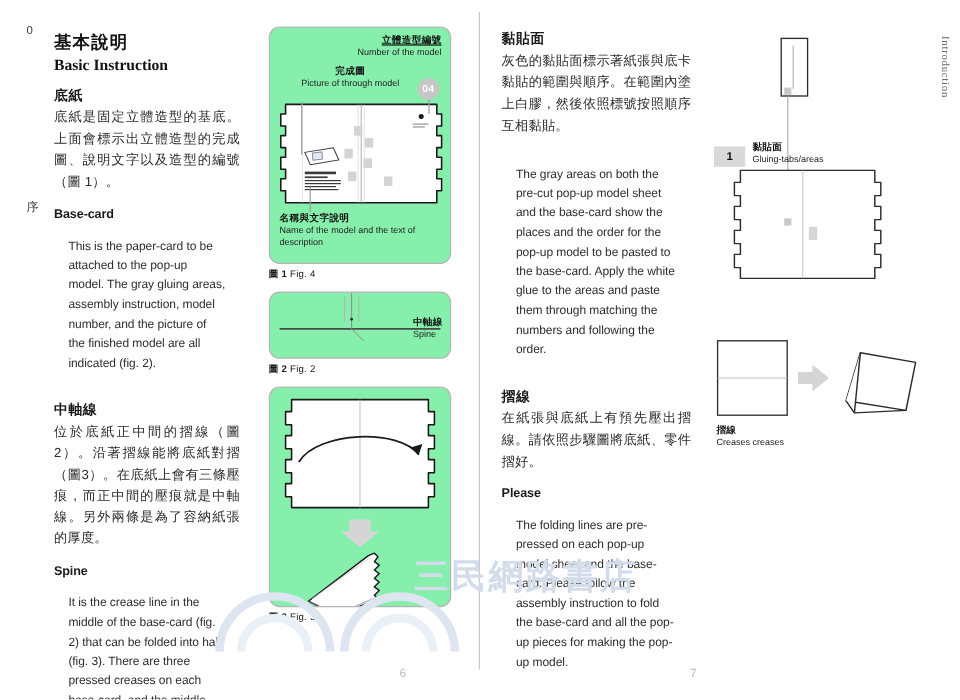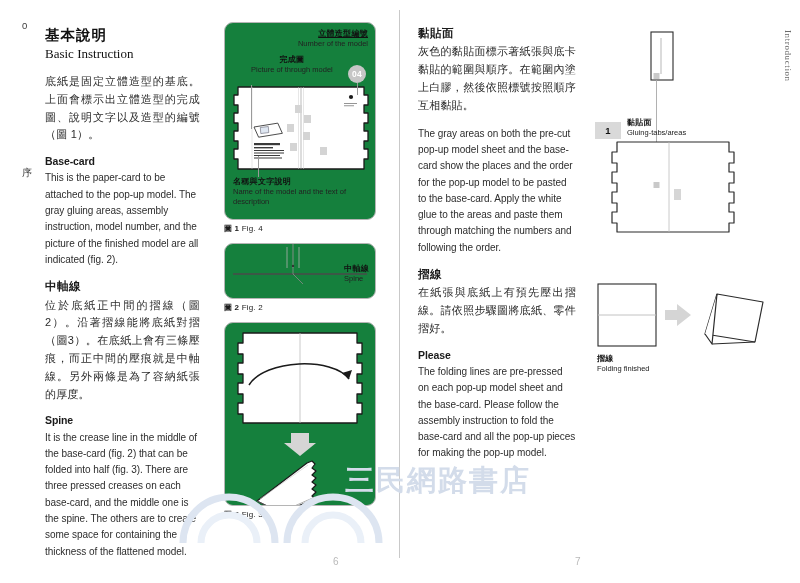--- a/index.html
+++ b/index.html
@@ -7,21 +7,21 @@
     width:800px;height:583px;overflow:hidden;position:relative;
     font-family:"Liberation Sans","DejaVu Sans",sans-serif;
     color:#231f20;
   }
   .spread{position:absolute;inset:0;}
 
   
   .cn-h{font-weight:bold;font-size:11.5px;line-height:1.25;letter-spacing:.5px;margin:0 0 3px 0;color:#1a1a1a;}
   .cn-p{font-size:11px;line-height:1.62;letter-spacing:.2px;margin:0;color:#2b2b2b;text-align:justify;}
   .en-h{font-weight:bold;font-size:10.5px;line-height:1.25;margin:0 0 2px 0;color:#1a1a1a;letter-spacing:-.1px;}
-  .en-p{font-size:10px;line-height:1.63;margin:0;color:#2d2d2d;letter-spacing:-.05px;}
+  .en-p{font-size:10px;line-height:1.63;margin:12px;color:#2d2d2d;letter-spacing:-.05px;}
   .gap{height:11px;}
 
   
   .gutter{position:absolute;left:399px;top:10px;width:1px;height:548px;background:#c9c9c9;}
 
   .folio-zero{position:absolute;left:22px;top:20px;font-size:9.5px;color:#3a3a3a;}
   .folio-cn{position:absolute;left:22px;top:166px;font-size:10px;color:#3a3a3a;}
   .folio-l{position:absolute;left:333px;top:556px;font-size:10px;color:#b9b9b9;}
   .folio-r{position:absolute;left:575px;top:556px;font-size:10px;color:#b9b9b9;}
 
@@ -31,26 +31,26 @@
   }
   .side-tab span{
     writing-mode:vertical-rl;
     font-family:"Liberation Serif","DejaVu Serif",serif;
     font-size:9px;color:#6a6a6a;letter-spacing:.6px;
   }
 
   
   .col1{position:absolute;left:45px;top:26px;width:155px;}
   .title-cn{font-family:"Liberation Serif","DejaVu Serif",serif;font-weight:bold;font-size:14.5px;letter-spacing:1px;margin:0;color:#111;}
-  .title-en{font-family:"Liberation Serif","DejaVu Serif",serif;font-weight:normal;font-size:13px;letter-spacing:0;margin:1px 0 0 0;color:#111;}
+  .title-en{font-family:"Liberation Serif","DejaVu Serif",serif;font-weight:bold;font-size:13px;letter-spacing:0;margin:1px 0 0 0;color:#111;}
 
   
   .col2{position:absolute;left:224px;top:22px;width:152px;}
   .figbox{
-    border:1px solid #b5b5b5;border-radius:9px;background:#15803d;
+    border:1px solid #b5b5b5;border-radius:9px;background:#86efac;
     position:relative;box-sizing:border-box;
   }
   .figcap{font-size:8px;color:#1a1a1a;margin:3px 0 0 0;letter-spacing:.2px;}
   .figcap b{font-weight:bold;}
 
   .lbl-cn{font-size:8px;font-weight:bold;color:#111;line-height:1.25;letter-spacing:.3px;}
   .lbl-en{font-size:7.5px;color:#222;line-height:1.3;}
   .lbl-cn.u{text-decoration:underline;}
 
   
@@ -110,20 +110,21 @@
 
   <div class="side-tab">
     <span>Introduction</span>
   </div>
 
   <div class="col1">
     <h1 class="title-cn">基本說明</h1>
     <h2 class="title-en">Basic Instruction</h2>
 
     <div class="gap"></div>
+    <h3 class="cn-h">底紙</h3>
     <p class="cn-p">底紙是固定立體造型的基底。上面會標示出立體造型的完成圖、說明文字以及造型的編號（圖 1）。</p>
 
     <div class="gap"></div>
     <h3 class="en-h">Base-card</h3>
     <p class="en-p">This is the paper-card to be attached to the pop-up model. The gray gluing areas, assembly instruction, model number, and the picture of the finished model are all indicated (fig. 2).</p>
 
     <div class="gap"></div>
     <h3 class="cn-h">中軸線</h3>
     <p class="cn-p">位於底紙正中間的摺線（圖2）。沿著摺線能將底紙對摺（圖3）。在底紙上會有三條壓痕，而正中間的壓痕就是中軸線。另外兩條是為了容納紙張的厚度。</p>
 
@@ -281,21 +282,21 @@
       <svg width="180" height="92" viewBox="0 0 180 92" style="position:absolute;left:0;top:0;">
         <rect x="3" y="4" width="58" height="62" fill="#ffffff" stroke="#2a2a2a" stroke-width="1.1"></rect>
         <line x1="3" y1="35" x2="61" y2="35" stroke="#c2c2c2" stroke-width="1"></line>
         <path d="M70 30 H82 V24 L96 35 L82 46 V40 H70 Z" fill="#d5d5d5"></path>
         <path d="M110 54 L122 14 L168 22 L160 62 Z" fill="#ffffff" stroke="#2a2a2a" stroke-width="1.2" stroke-linejoin="round"></path>
         <path d="M110 54 L117 64 L122 14" fill="#ffffff" stroke="#2a2a2a" stroke-width="1.2" stroke-linejoin="round"></path>
         <path d="M117 64 L160 62" fill="none" stroke="#2a2a2a" stroke-width="1"></path>
       </svg>
       <div style="position:absolute;left:2px;top:74px;">
         <div class="lbl-cn">摺線</div>
-        <div class="lbl-en">Folding  finished</div>
+        <div class="lbl-en">Creases  creases</div>
       </div>
     </div>
   </div>
 
   <div class="wm">
     <svg width="230" height="92" viewBox="0 0 230 92" style="position:absolute;left:0;top:2px;">
       <g fill="none" stroke="#dde5f1" stroke-width="7">
         <path d="M8 86 A46 46 0 0 1 100 86"></path>
         <path d="M112 86 A46 46 0 0 1 204 86"></path>
       </g>

